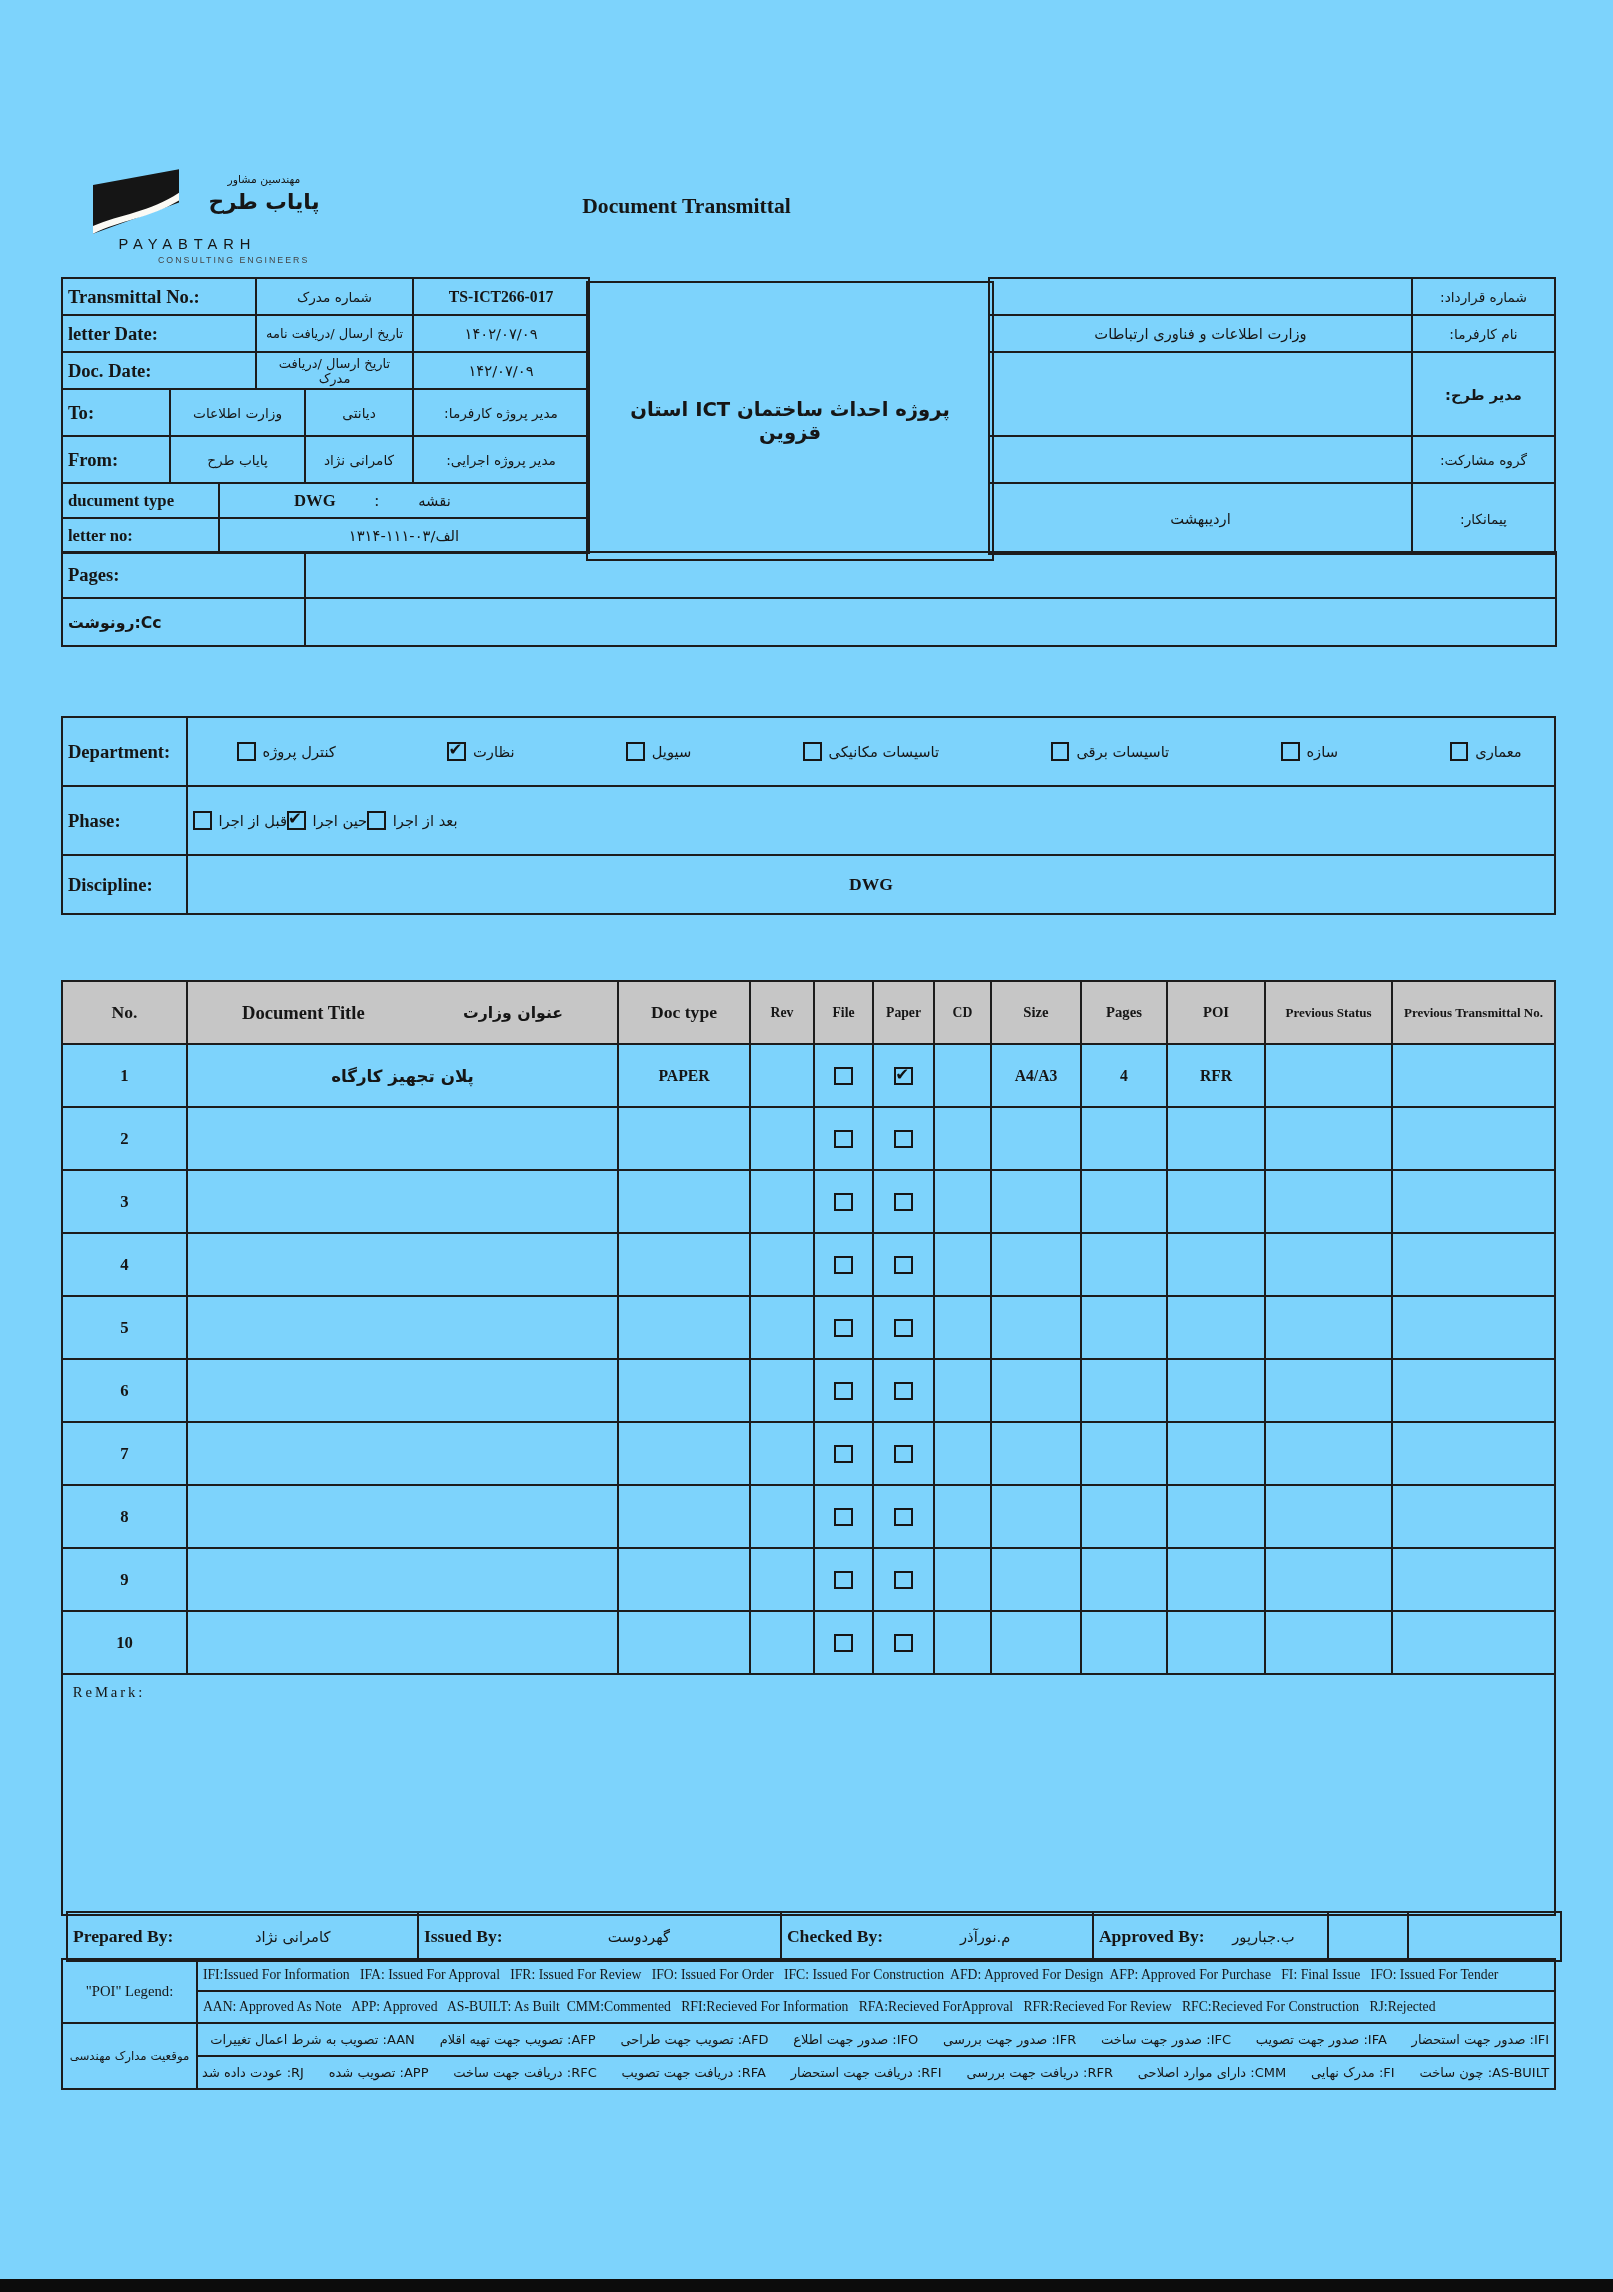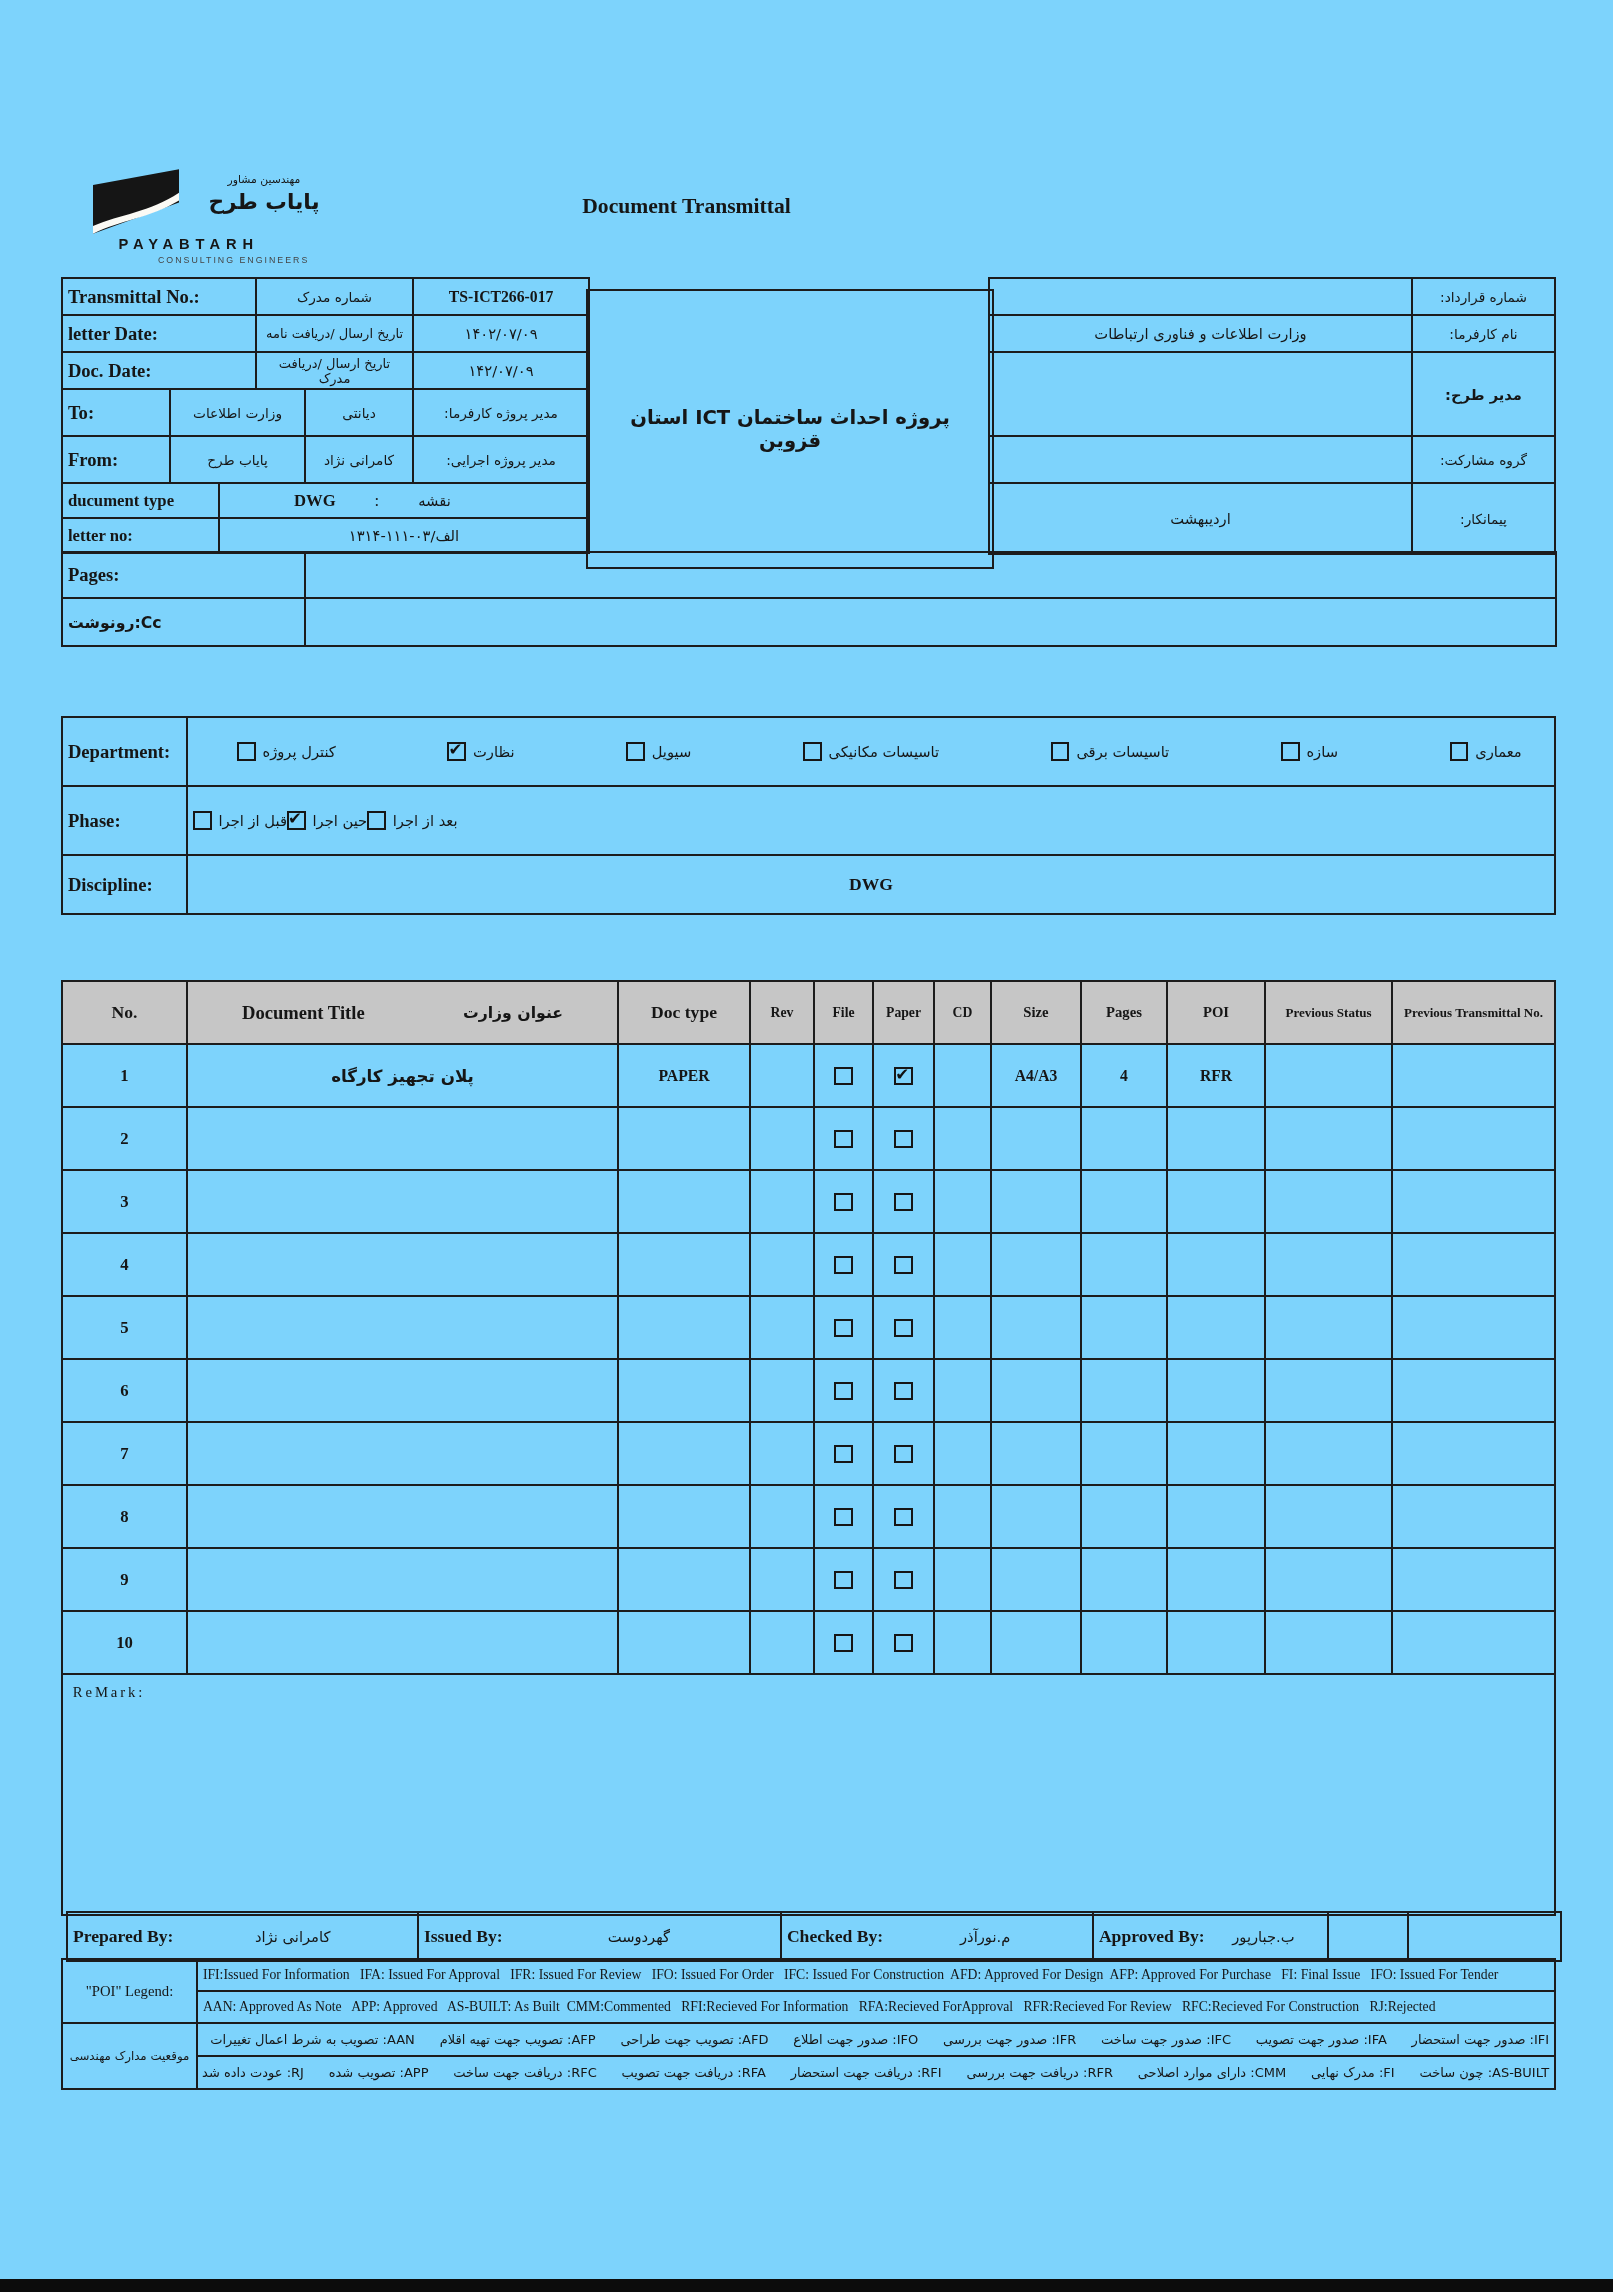--- a/index.html
+++ b/index.html
@@ -30,21 +30,21 @@
 
 <div class="page">
 
   <div class="abs" style="left:93px;top:165px;width:265px;height:102px;">
     <svg width="86" height="65" viewBox="0 0 88 66" style="position:absolute;left:0;top:3.9px;">
       <polygon points="0,16 88,0 88,34 0,66" fill="#151515"></polygon>
       <path d="M0,58 C28,46 58,44 88,24 L88,32 C58,50 28,52 0,66 Z" fill="#fbfaf5"></path>
     </svg>
     <div class="abs fa c" style="left:90px;top:7.8px;width:162px;font-size:10.8px;">مهندسین مشاور</div>
     <div class="abs fa c b" style="left:90px;top:23.5px;width:162px;font-size:21.6px;">پایاب طرح</div>
-    <div class="abs" style="left:25.5px;top:71px;width:235px;font-size:14.7px;font-weight:bold;letter-spacing:5.9px;font-family:'Liberation Sans',sans-serif;">PAYABTARH</div>
+    <div class="abs" style="left:25.5px;top:71px;width:235px;font-size:14.7px;font-weight:normal;letter-spacing:5.9px;font-family:'Liberation Sans',sans-serif;">PAYABTARH</div>
     <div class="abs" style="left:65px;top:90px;width:196px;font-size:8.8px;letter-spacing:2px;color:#444;font-family:'Liberation Sans',sans-serif;">CONSULTING ENGINEERS</div>
   </div>
 
   <div class="abs c" style="left:510px;top:194px;width:353px;font-size:21.6px;font-weight:bold;">Document Transmittal</div>
 
   <div class="abs" style="left:61px;top:277px;width:1494px;height:369px;">
 
     <table class="abs" style="left:0;top:0;width:527px;">
       <colgroup>
           <col style="width:108px">
@@ -92,21 +92,21 @@
           </div>
         </td>
       </tr>
       <tr style="height:35px">
         <td colspan="2" class="en s17">letter no:</td>
         <td colspan="4" class="fa s15 c" style="direction:ltr">۱۳۱۴-۱۱۱-۰۳/الف</td>
       </tr>
       </tbody>
     </table>
 
-    <div class="abs" style="left:525px;top:12px;width:404px;height:276px;border:2px solid #1c1c1c;display:flex;align-items:center;justify-content:center;">
+    <div class="abs" style="left:525px;top:4px;width:404px;height:276px;border:2px solid #1c1c1c;display:flex;align-items:center;justify-content:center;">
       <div class="fa s20 b rtl c" style="padding:0 13.7px;">پروژه احداث ساختمان ICT استان قزوین</div>
     </div>
 
     <table class="abs" style="left:927px;top:0;width:567px;">
       <colgroup>
           <col style="width:423px">
           <col style="width:143px">
         </colgroup>
       <tbody>
       <tr style="height:37px">

